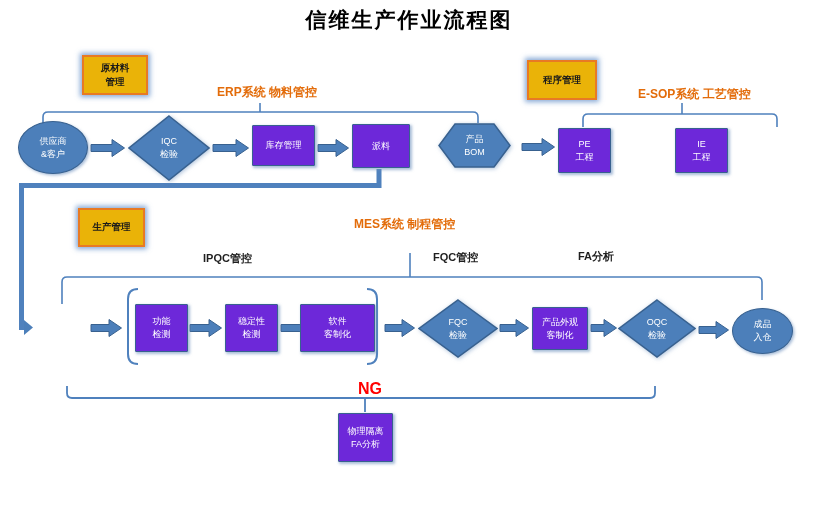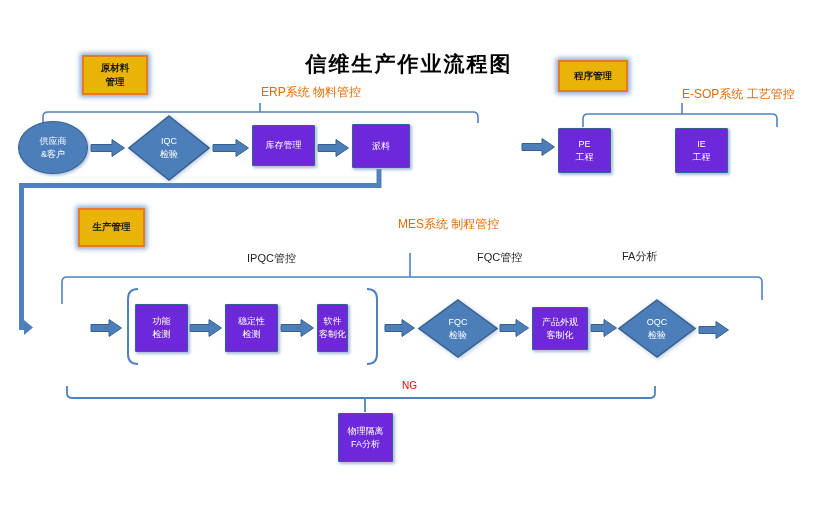--- a/index.html
+++ b/index.html
@@ -1,41 +1,41 @@
 <!DOCTYPE html>
 <html><head>
 <meta charset="utf-8">
 <style>
   html,body{margin:0;padding:0;background:#fff;}
   #canvas{position:relative;width:818px;height:524px;background:#fff;overflow:hidden;
           font-family:"Liberation Sans",sans-serif;}
   #page-title{position:absolute;left:0;right:0;top:6px;text-align:center;
               font-family:"Liberation Serif",serif;font-weight:bold;font-size:21px;
-              color:#000;letter-spacing:2px;margin-top:44px;}
+              color:#000;letter-spacing:2px;}
   
   .node{position:absolute;display:flex;align-items:center;justify-content:center;
         color:#fff;font-weight:normal;font-size:9px;line-height:1.4;text-align:center;}
   .rect{background:#6d28d9;border:1.5px solid #38618F;border-radius:1px;
         box-shadow:1.5px 1.5px 3px rgba(110,145,190,.6);box-sizing:border-box;text-align:center;}
   .ellipse{background:#4C7FBA;border:1.5px solid #38618F;border-radius:50%;
         box-shadow:1.5px 1.5px 3px rgba(110,145,190,.6);box-sizing:border-box;}
   .poly{background:none;}
   .poly svg{position:absolute;left:0;top:0;filter:drop-shadow(1px 1px 2px rgba(110,145,190,.55));}
   .poly polygon{fill:#4C7FBA;stroke:#38618F;stroke-width:1.5;}
   .nl{position:relative;white-space:pre-line;}
   
   .obox{position:absolute;background:#eab308;border:2px solid #E87A24;
         box-shadow:0 0 5px 2px rgba(95,140,200,.75);display:flex;align-items:center;
         justify-content:center;font-weight:bold;font-size:9.5px;color:#1a1a1a;
         text-align:center;white-space:pre-line;box-sizing:border-box;line-height:1.5;}
   
-  .lbl{position:absolute;font-weight:normal;white-space:nowrap;margin-left:44px;}
+  .lbl{position:absolute;font-weight:bold;white-space:nowrap;}
   .lbl.orange{color:#E36C0A;font-size:12px;}
   .lbl.dark{color:#1f1f1f;font-size:11px;}
-  .lbl.red{color:#FF0000;font-size:10px;}
+  .lbl.red{color:#FF0000;font-size:16px;}
   #line-layer,#arrow-layer{position:absolute;left:0;top:0;}
   #line-layer path{fill:none;stroke:#4F81BD;}
 </style>
 </head>
 <body>
 
 <div id="canvas">
 
   <div id="page-title">信维生产作业流程图</div>
 
@@ -91,21 +91,21 @@
       <svg width="26" height="18" style="position: absolute; left: 591px; top: 319px; overflow: visible;">
         <polygon points="0,5.5 13,5.5 13,0.5 25.5,9 13,17.5 13,12.5 0,12.5" fill="#4C7FBA" stroke="#38618F"></polygon>
       </svg>
       <svg width="30" height="18" style="position: absolute; left: 699px; top: 321px; overflow: visible;">
         <polygon points="0,5.5 17,5.5 17,0.5 29.5,9 17,17.5 17,12.5 0,12.5" fill="#4C7FBA" stroke="#38618F"></polygon>
       </svg>
     </div>
 
   <div class="obox" style="left:82px;top:55px;width:66px;height:40px">原材料
 管理</div>
-  <div class="obox" style="left:558px;top:60px;width:70px;height:32px">程序管理</div>
+  <div class="obox" style="left:527px;top:60px;width:70px;height:40px">程序管理</div>
   <div class="obox" style="left:78px;top:208px;width:67px;height:39px">生产管理</div>
 
   <div class="lbl orange" style="left:217px;top:84px">ERP系统  物料管控</div>
   <div class="lbl orange" style="left:638px;top:86px">E-SOP系统  工艺管控</div>
   <div class="lbl orange" style="left:354px;top:216px">MES系统  制程管控</div>
   <div class="lbl dark" style="left:203px;top:251px">IPQC管控</div>
   <div class="lbl dark" style="left:433px;top:250px">FQC管控</div>
   <div class="lbl dark" style="left:578px;top:249px">FA分析</div>
   <div class="lbl red" style="left:358px;top:380px">NG</div>
 
@@ -123,20 +123,27 @@
     </div>
 
   <div class="node rect" style="left:252px;top:125px;width:63px;height:41px">
     <span class="nl">库存管理</span>
     </div>
 
   <div class="node rect" style="left:352px;top:124px;width:58px;height:44px">
     <span class="nl">派料</span>
     </div>
 
+  <div class="node poly" style="left:438px;top:123px;width:73px;height:45px">
+    <svg width="73" height="45">
+      <polygon points="17,1 56,1 72,22.5 56,44 17,44 1,22.5"></polygon>
+      </svg>
+    <span class="nl">产品
+BOM</span>
+    </div>
 
   <div class="node rect" style="left:558px;top:128px;width:53px;height:45px">
     <span class="nl">PE
 工程</span>
     </div>
 
   <div class="node rect" style="left:675px;top:128px;width:53px;height:45px">
     <span class="nl">IE
 工程</span>
     </div>
@@ -146,21 +153,21 @@
   <div class="node rect" style="left:135px;top:304px;width:53px;height:48px">
     <span class="nl">功能
 检测</span>
     </div>
 
   <div class="node rect" style="left:225px;top:304px;width:53px;height:48px">
     <span class="nl">稳定性
 检测</span>
     </div>
 
-  <div class="node rect" style="left:317px;top:304px;width:31px;height:48px">
+  <div class="node rect" style="left:300px;top:304px;width:75px;height:48px">
     <span class="nl">软件
 客制化</span>
     </div>
 
   <div class="node poly" style="left:418px;top:299px;width:80px;height:59px">
     <svg width="80" height="59">
       <polygon points="40,1 79,29.5 40,58 1,29.5"></polygon>
       </svg>
     <span class="nl">FQC
 检验</span>
@@ -172,19 +179,23 @@
     </div>
 
   <div class="node poly" style="left:618px;top:299px;width:78px;height:59px">
     <svg width="78" height="59">
       <polygon points="39,1 77,29.5 39,58 1,29.5"></polygon>
       </svg>
     <span class="nl">OQC
 检验</span>
     </div>
 
+  <div class="node ellipse" style="left:732px;top:308px;width:61px;height:46px">
+    <span class="nl">成品
+入仓</span>
+    </div>
 
   <div class="node rect" style="left:338px;top:413px;width:55px;height:49px">
     <span class="nl">物理隔离
 FA分析</span>
     </div>
 
 </div>
 
 </body></html>

